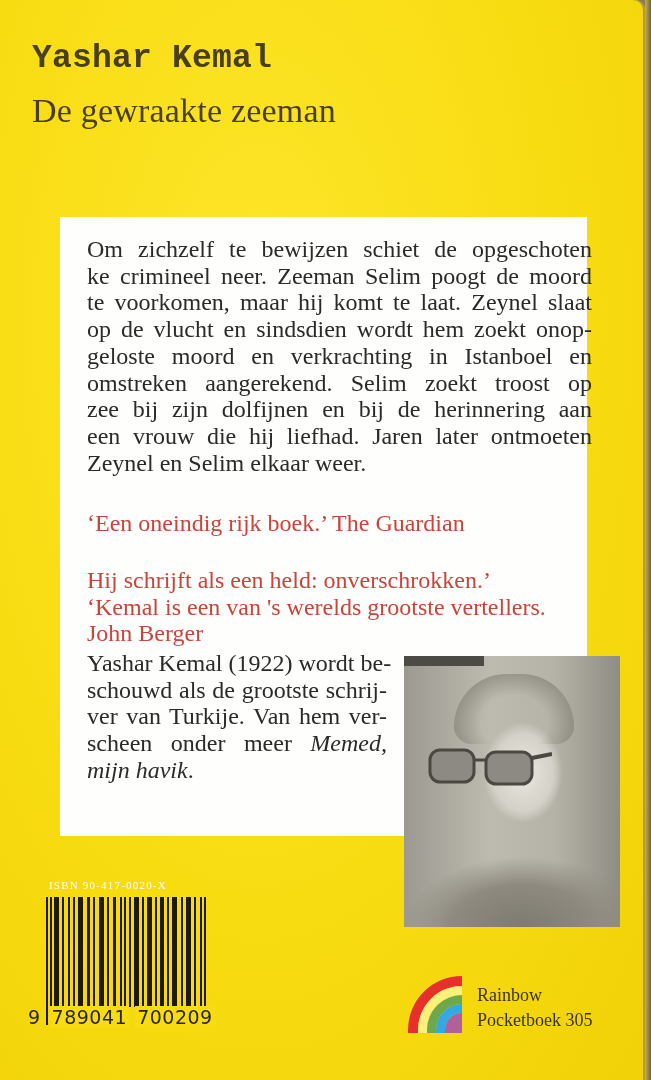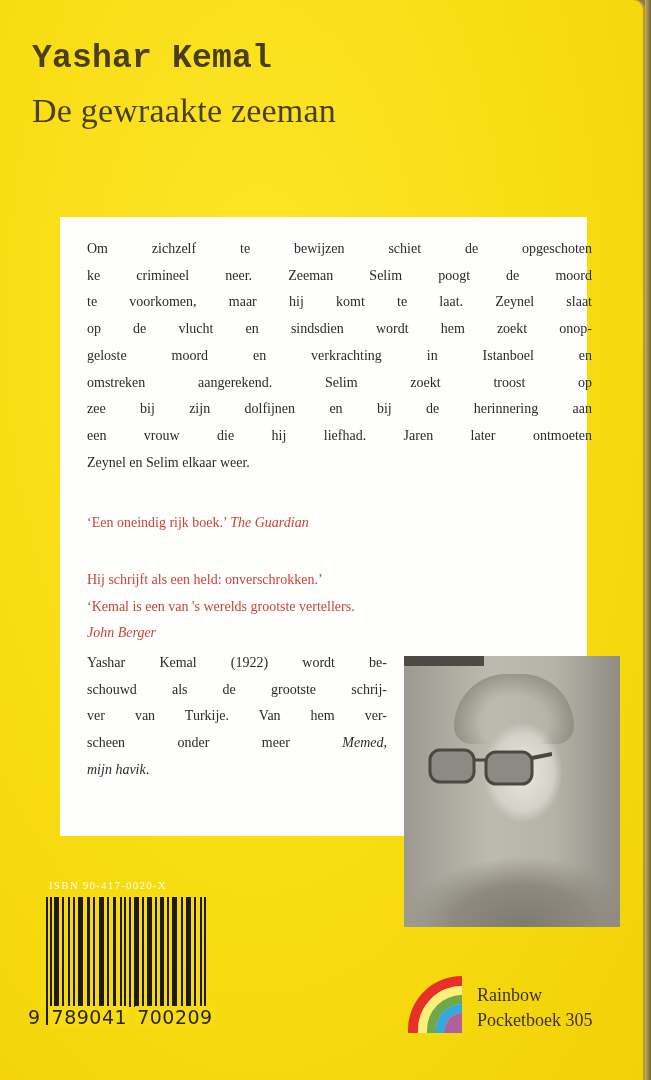--- a/index.html
+++ b/index.html
@@ -15,31 +15,31 @@
     position:absolute; left:32px; font-family:"Liberation Serif","DejaVu Serif",serif; color:#4a3f1c;
   }
   .author { top:40px; font-size:33px; font-weight:bold; letter-spacing:0.2px;font-family:Liberation Mono, monospace; }
   .title  { top:92px; font-size:34px; letter-spacing:0.2px; }
 
   .blurb-box {
     position:absolute; left:60px; top:217px; width:527px; height:619px;
     background:#fefefd;
   }
   .text {
-    position:absolute; font-family:"Liberation Serif","DejaVu Serif",serif; font-size:14px; line-height:26.7px; color:#2a2a2a;
+    position:absolute; font-family:"Liberation Serif","DejaVu Serif",serif; font-size:24px; line-height:26.7px; color:#2a2a2a;
   }
   .summary { left:87px; top:236px; width:505px; text-align:justify; }
   .summary span { display:block; white-space:nowrap; text-align:justify; text-align-last:justify; }
   .summary span.last { text-align-last:left; }
 
   .quote { color:#c9443a; }
   .q1 { left:87px; top:510px; }
   .q2 { left:87px; top:567px; }
   .q2 span { display:block; white-space:nowrap; }
-  .it { font-style:italic; }
+  .it { }
 
   .bio { left:87px; top:650px; width:300px; }
   .bio span { display:block; white-space:nowrap; }
   .bio span.j { text-align:justify; text-align-last:justify; }
 
   .photo {
     position:absolute; left:404px; top:656px; width:216px; height:271px;
     background:
       radial-gradient(ellipse 55px 70px at 55% 43%, #e9e7e0 0%, #d4d1c8 55%, rgba(0,0,0,0) 72%),
       radial-gradient(ellipse 120px 70px at 55% 100%, #7d7a70 0%, #8e8a80 60%, rgba(0,0,0,0) 100%),

